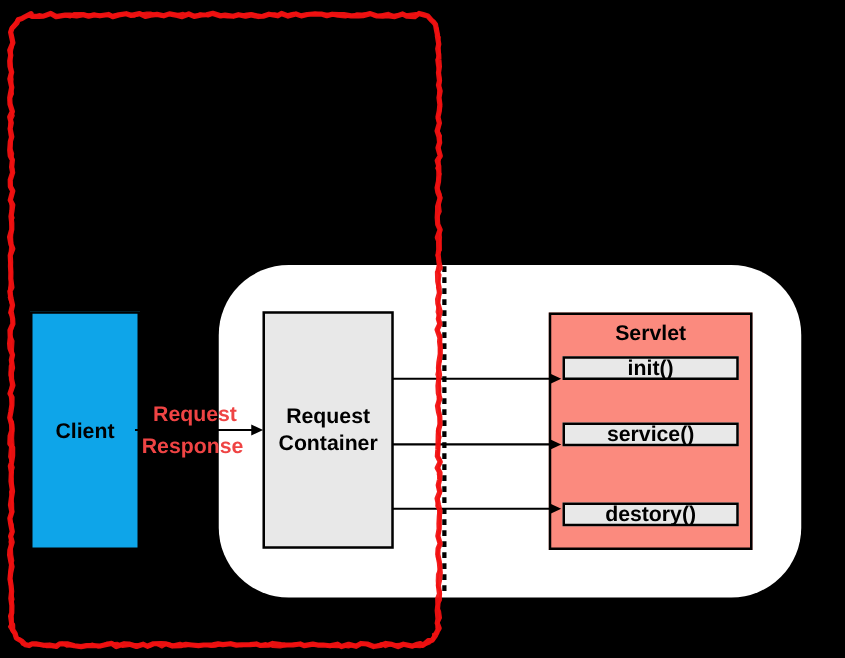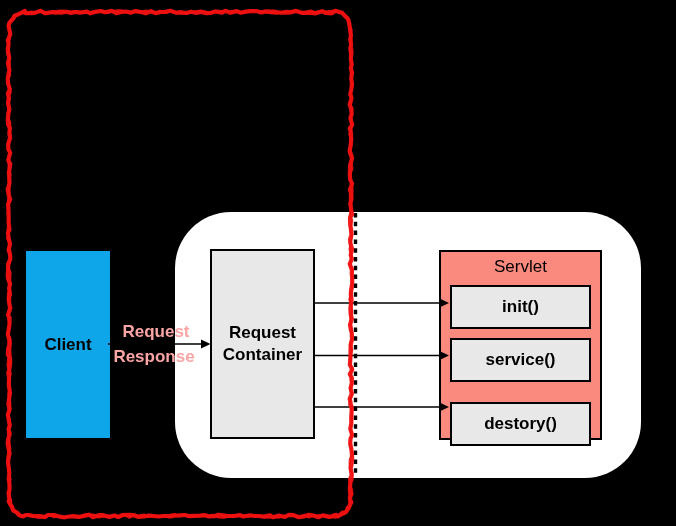--- a/index.html
+++ b/index.html
@@ -65,47 +65,47 @@
     background: #fb8a7e;
     z-index: 2;
   }
   .servlet-title {
     position: absolute;
     left: 0;
     right: 0;
     top: 5px;
     text-align: center;
     font-size: 17px;
-    font-weight: 400;
+    font-weight: 700;
   }
   .method {
     position: absolute;
     left: 9px;
     width: 141px;
-    height: 44px;
+    height: 19px;
     box-sizing: border-box;
     border: 2px solid #000000;
     background: #e8e8e8;
     display: flex;
     align-items: center;
     justify-content: center;
     font-size: 17px;
     font-weight: 600;
   }
   .m0 { top: 33px; }
   .m1 { top: 86px; }
   .m2 { top: 150px; }
   .edge-label {
     position: absolute;
     transform: translateX(-50%);
     white-space: nowrap;
     font-size: 17px;
     font-weight: 600;
     line-height: 18px;
-    color: #fca5a5;
+    color: #ef4444;
     z-index: 3;
   }
   .lbl-request  { left: 156px; top: 323px; }
   .lbl-response { left: 154px; top: 348px; }
   .overlay {
     position: absolute;
     left: 0;
     top: 0;
     width: 676px;
     height: 526px;

